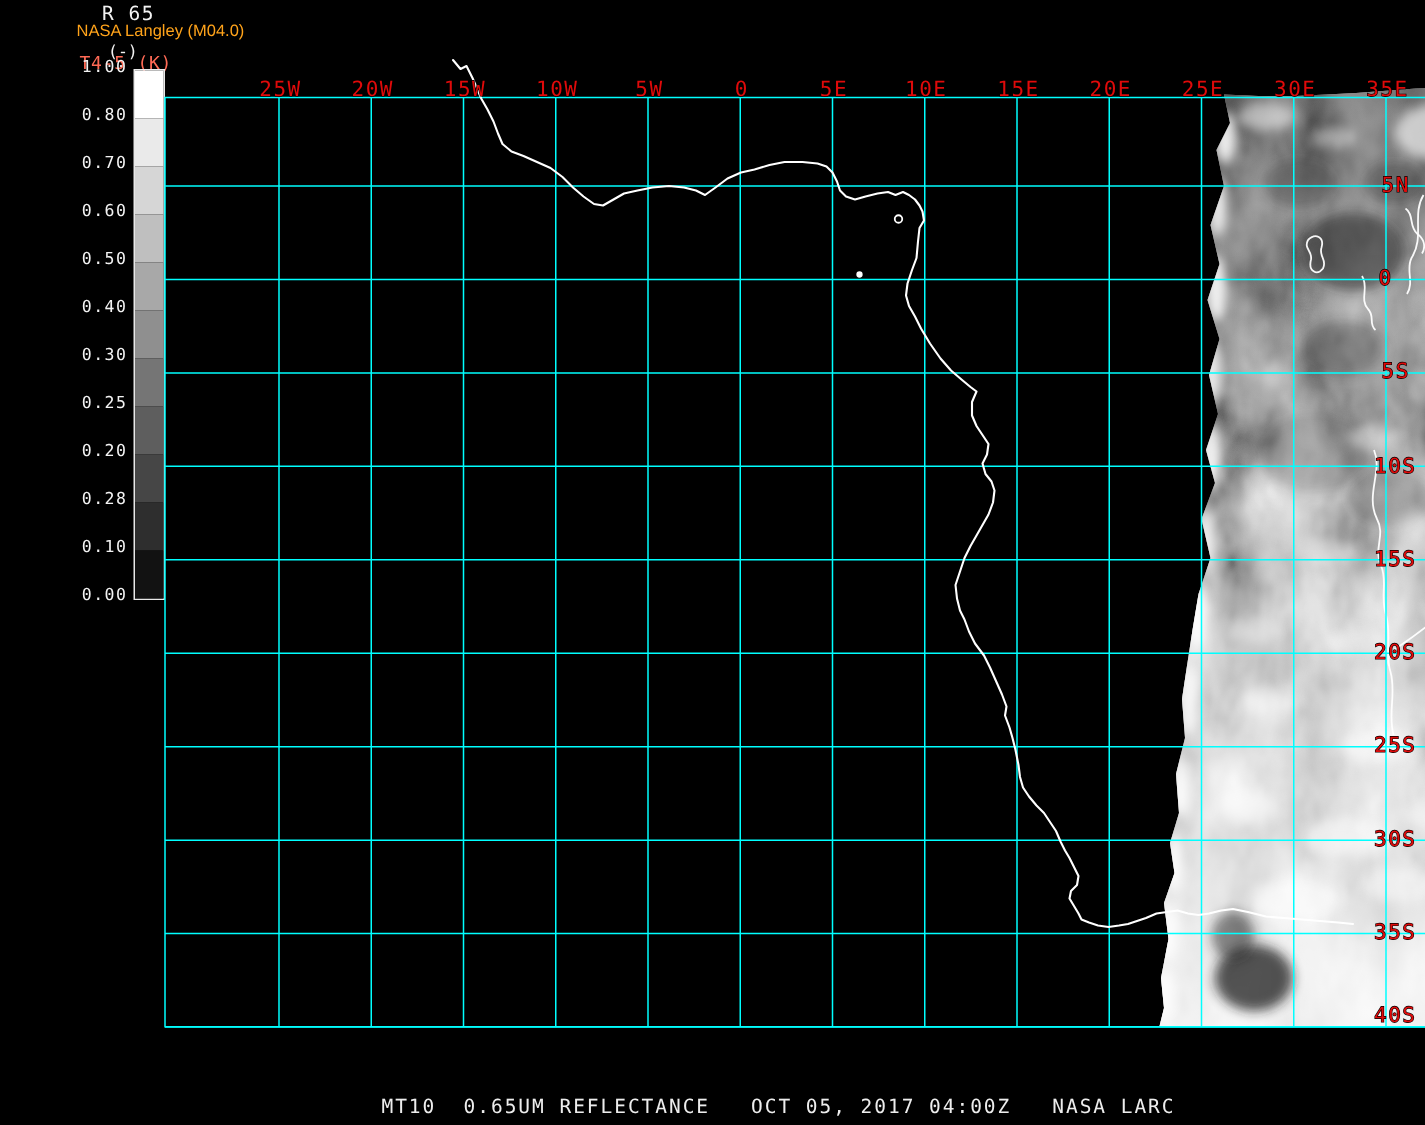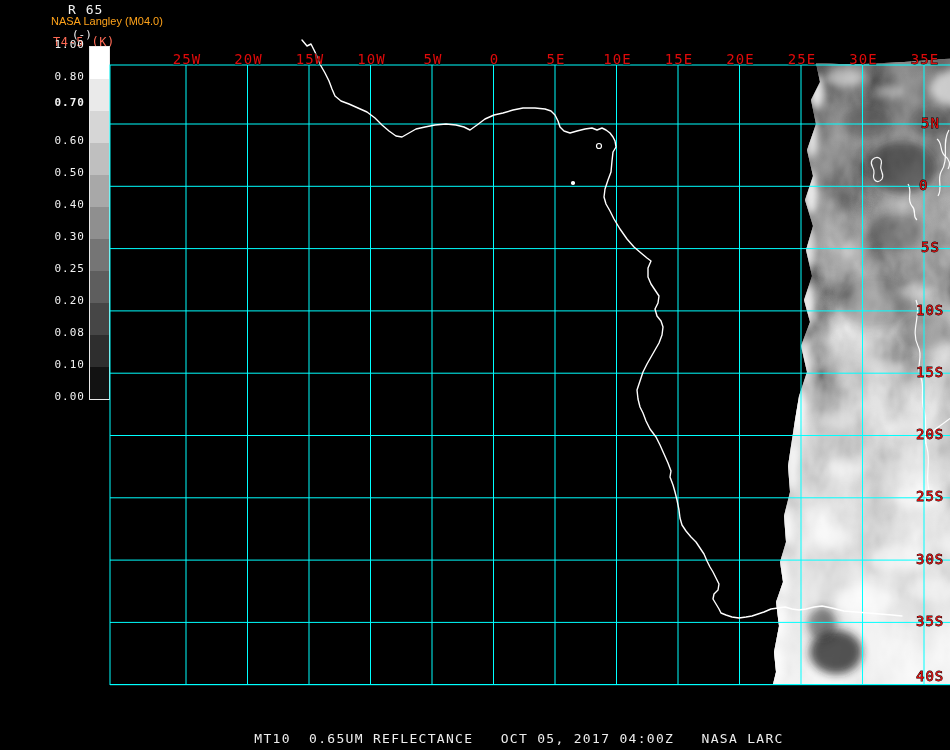--- a/index.html
+++ b/index.html
@@ -54,28 +54,28 @@
       <div class="step" style="height: 32px; background: rgb(143, 143, 143);"></div>
       <div class="step" style="height: 32px; background: rgb(117, 117, 117);"></div>
       <div class="step" style="height: 32px; background: rgb(94, 94, 94);"></div>
       <div class="step" style="height: 32px; background: rgb(70, 70, 70);"></div>
       <div class="step" style="height: 32px; background: rgb(46, 46, 46);"></div>
       <div class="step" style="height: 32px; background: rgb(18, 18, 18);"></div>
     </div>
   <div id="colorbar-ticks">
       <div class="tick" style="top: 38px;">1.00</div>
       <div class="tick" style="top: 70px;">0.80</div>
-      <div class="tick" style="top: 96px; font-weight: bold;">0.70</div>
+      <div class="tick" style="top: 102px;">0.70</div>
       <div class="tick" style="top: 134px;">0.60</div>
       <div class="tick" style="top: 166px;">0.50</div>
       <div class="tick" style="top: 198px;">0.40</div>
       <div class="tick" style="top: 230px;">0.30</div>
       <div class="tick" style="top: 262px;">0.25</div>
       <div class="tick" style="top: 294px;">0.20</div>
-      <div class="tick" style="top: 326px;">0.08</div>
+      <div class="tick" style="top: 326px;">0.28</div>
       <div class="tick" style="top: 358px;">0.10</div>
       <div class="tick" style="top: 390px;">0.00</div>
     </div>
 
   <svg id="map" width="950" height="750" viewBox="0 0 950 750">
       <defs>
         <filter id="clouds" x="-5%" y="-5%" width="110%" height="110%">
           <feTurbulence type="fractalNoise" baseFrequency="0.02 0.013" numOctaves="4" seed="42" result="t"></feTurbulence>
           <feColorMatrix in="t" type="matrix" values="0.7 0.7 0.7 0 -0.55 0.7 0.7 0.7 0 -0.55 0.7 0.7 0.7 0 -0.55 0 0 0 0 1" result="g"></feColorMatrix>
           <feComposite in="g" in2="SourceAlpha" operator="in"></feComposite>

